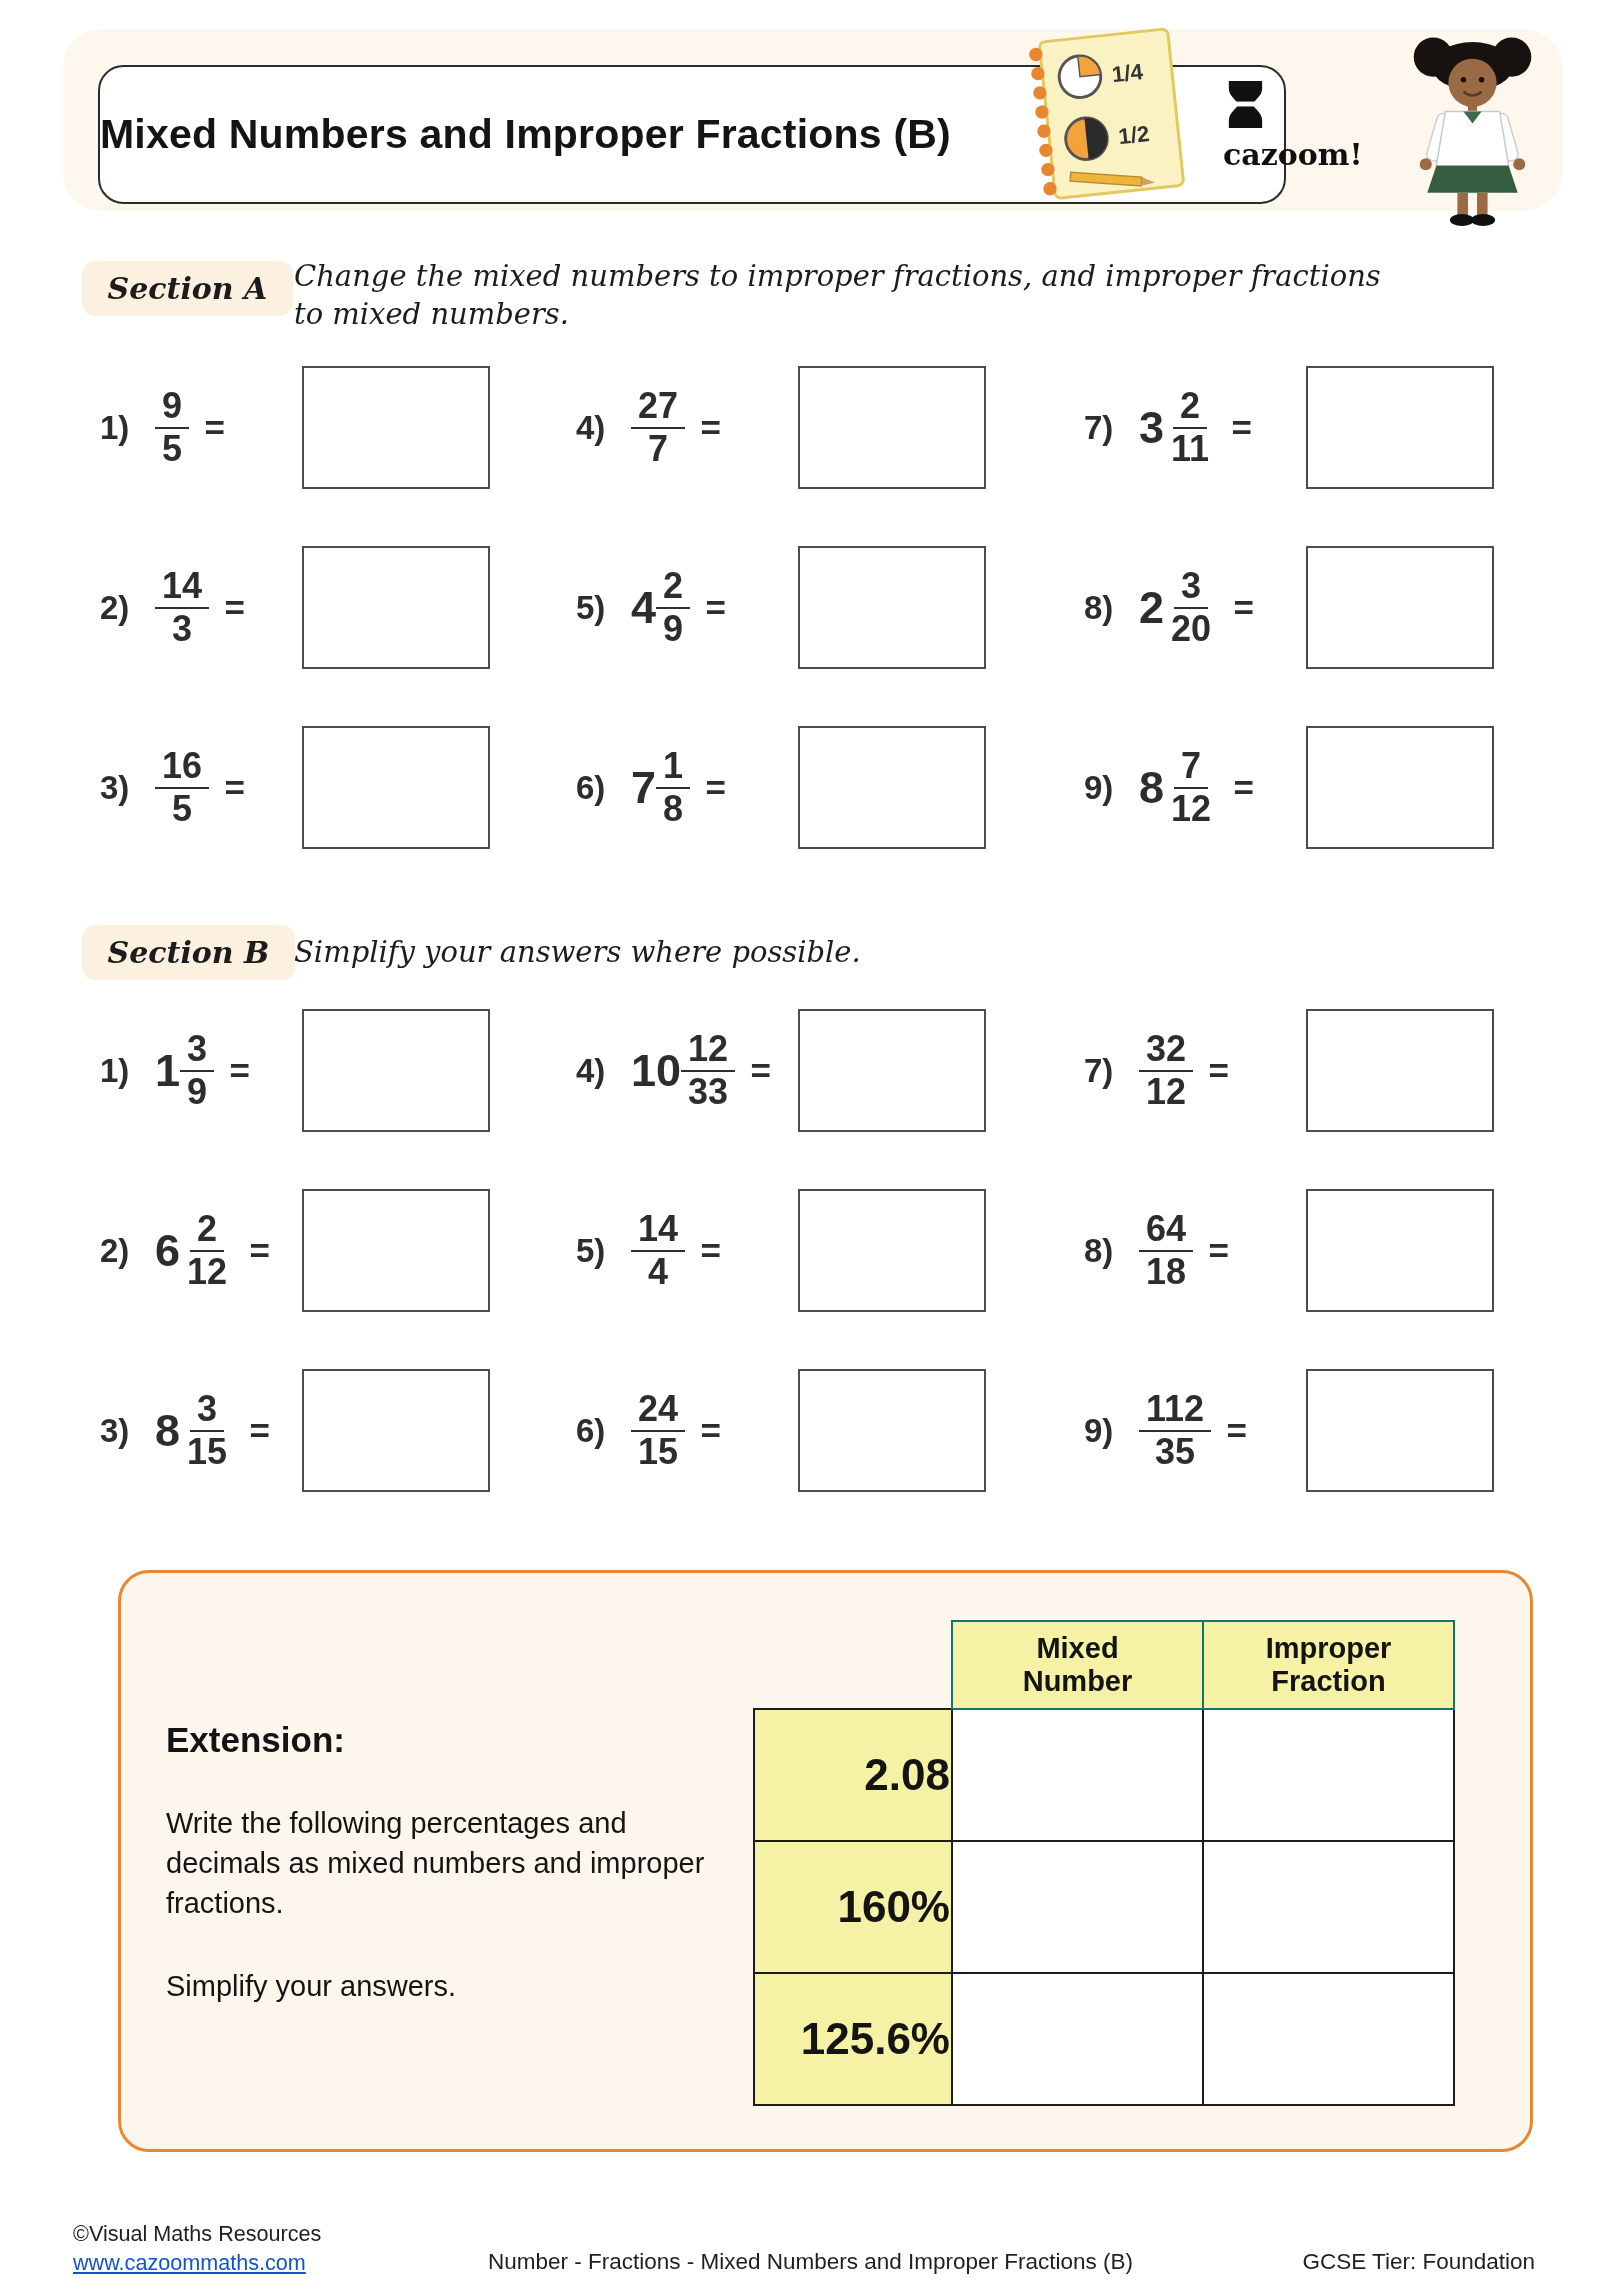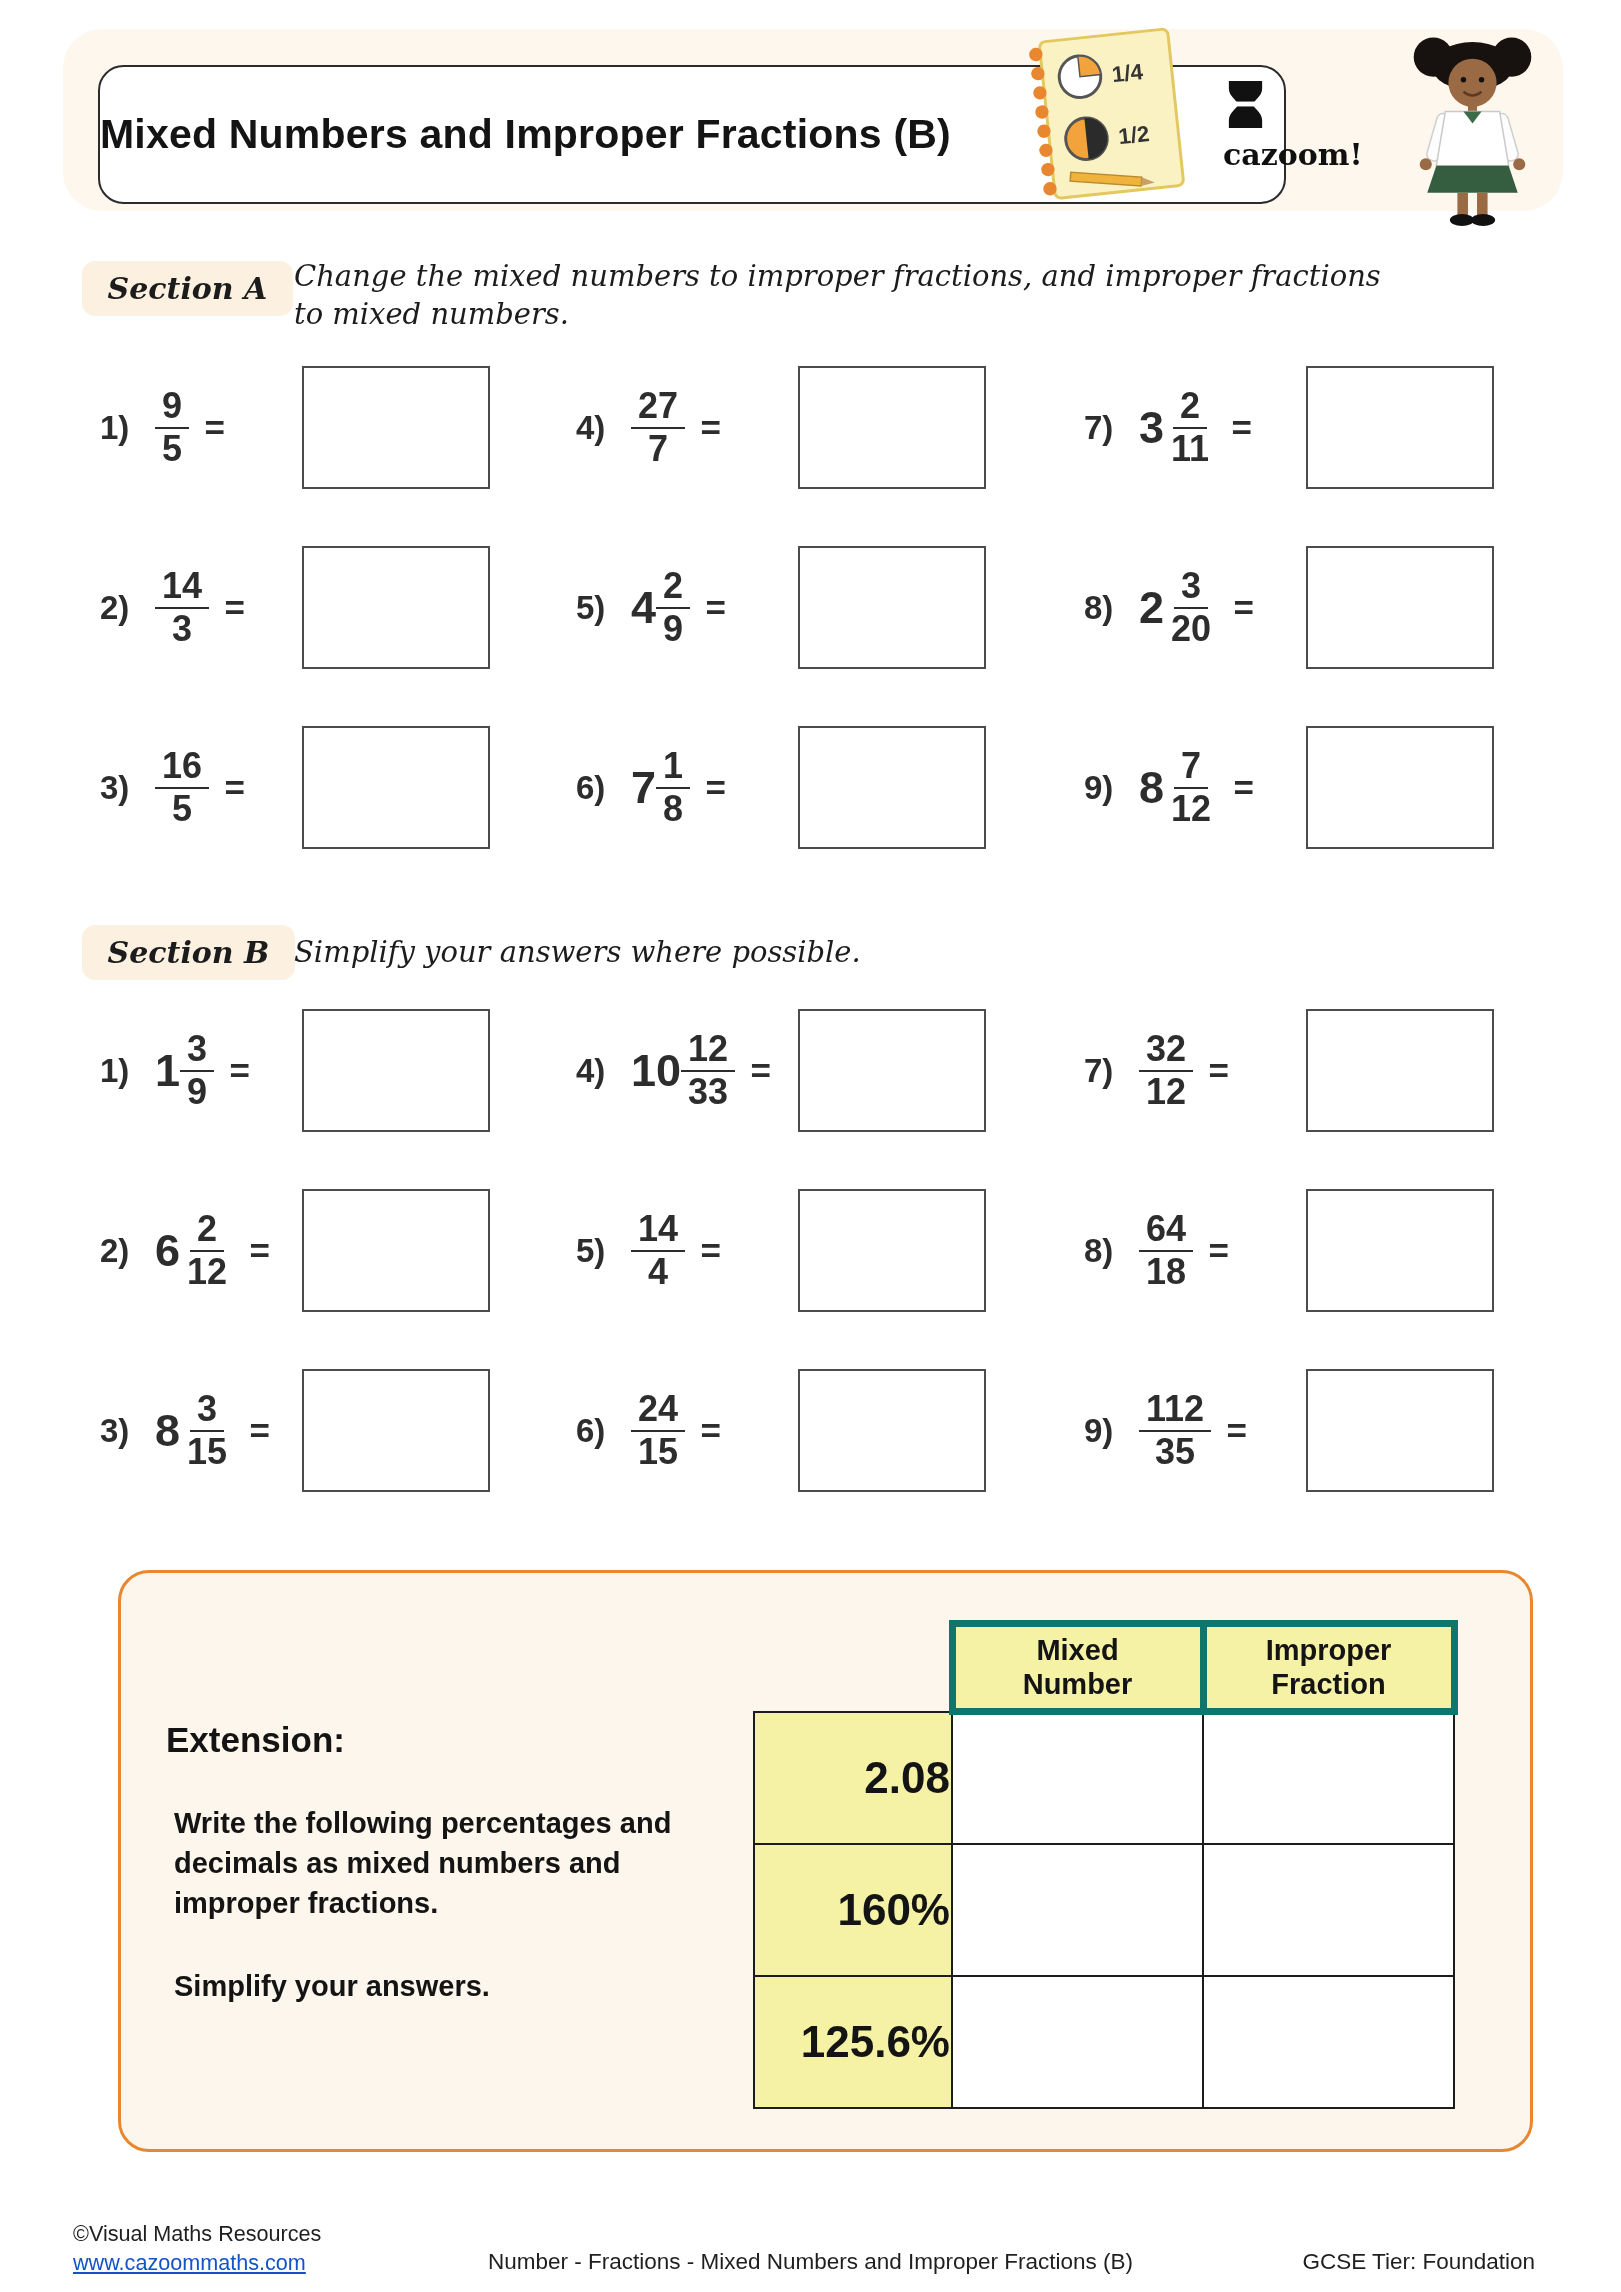--- a/index.html
+++ b/index.html
@@ -62,26 +62,26 @@
   .problems .problem:nth-child(3n+1) .answer-box{margin-right:86px;}
   .problems .problem:nth-child(3n+2) .answer-box{margin-right:98px;}
   .problems .problem:nth-child(3n)   .answer-box{margin-right:33px;}
   
   #extension{
     position:absolute;left:118px;top:1570px;width:1415px;height:582px;
     border:3.9px solid #e8872f;border-radius:31px;background:#fcf6ec;box-sizing:border-box;
   }
   #ext-text{position:absolute;left:45px;top:147px;width:549px;}
   #ext-heading{font-size:35px;font-weight:bold;color:#141414;margin:0 0 43px 0;}
-  .ext-body{font-size:29px;font-weight:bold;color:#141414;line-height:1.38;margin:8px;}
+  .ext-body{font-size:29px;font-weight:normal;color:#141414;line-height:1.38;margin:0;}
   #ext-body2{margin-top:43px;}
   #ext-table{position:absolute;left:632px;top:47px;border-collapse:collapse;}
   #ext-table th,#ext-table td{box-sizing:border-box;}
   #ext-table th{
-    width:251px;height:88px;background:#f5f1a5;border:7px solid #0f766e;
+    width:251px;height:88px;background:#f5f1a5;border:2px solid #0f766e;
     font-size:29px;font-weight:bold;color:#141414;text-align:center;vertical-align:middle;
     line-height:1.15;white-space:pre-line;
   }
   #ext-table td{height:132px;}
   #ext-table td.val{
     width:198px;background:#f5f1a5;border:2px solid #1c1c1c;
     font-size:44px;font-weight:bold;color:#141414;text-align:right;vertical-align:middle;
   }
   #ext-table td.empty{width:251px;background:#ffffff;border:2px solid #1c1c1c;}
   #ext-table td.blank{width:198px;height:88px;border:none;background:transparent;}

